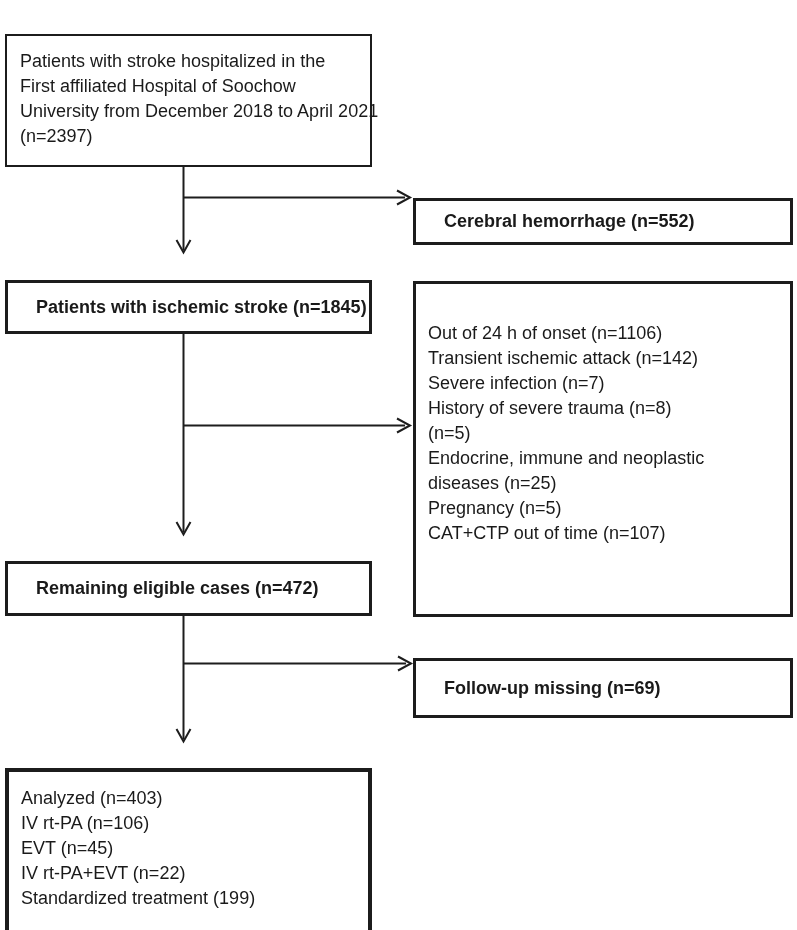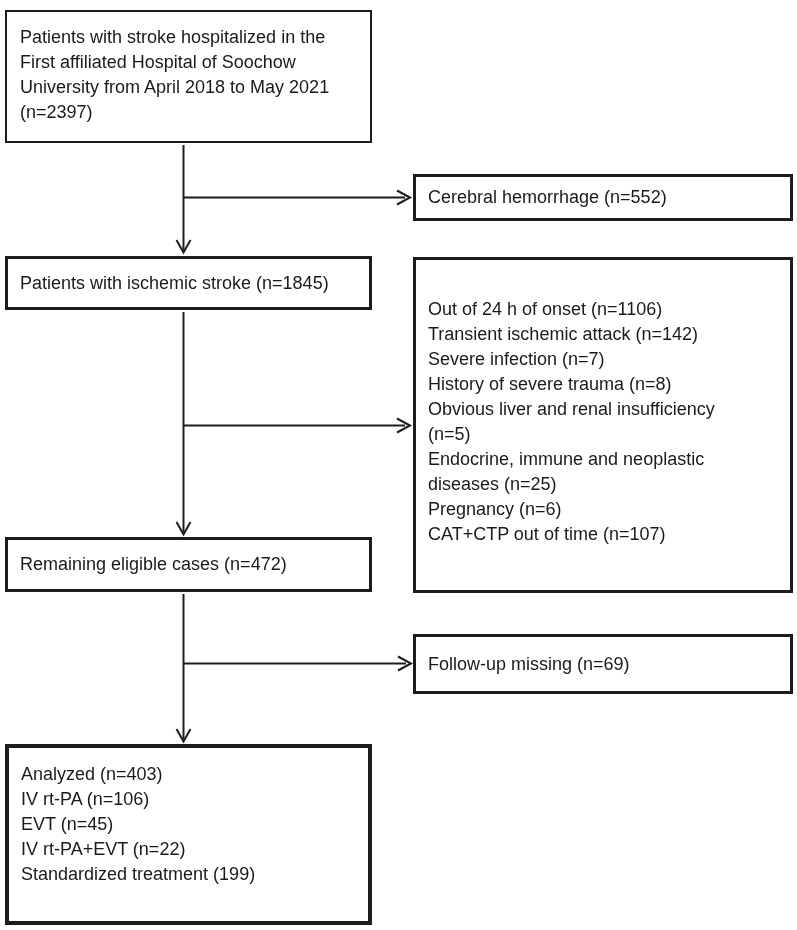--- a/index.html
+++ b/index.html
@@ -16,25 +16,27 @@
     font-size: 18px;
     line-height: 25px;
     color: #1a1a1a;
     overflow: hidden;
   }
   .box {
     position: absolute;
     box-sizing: border-box;
     background: #ffffff;
     border: 3px solid #1c1c1c;
+    margin-top: 24px;
   }
   .vcenter {
     display: flex;
     align-items: center;
-    padding-left: 12px;
+    padding-left: 28px;
+    font-weight: bold;
   }
   .line {
     white-space: nowrap;
   }
   
   #box-enrollment        { left: 5px;   top: 10px;  width: 367px; height: 133px; border-width: 2px; padding: 13px 10px 0 13px; }
   #box-hemorrhage        { left: 413px; top: 174px; width: 380px; height: 47px; }
   #box-ischemic          { left: 5px;   top: 256px; width: 367px; height: 54px; }
   #box-exclusions        { left: 413px; top: 257px; width: 380px; height: 336px; padding: 37px 10px 2px 12px; }
   #box-remaining         { left: 5px;   top: 537px; width: 367px; height: 55px; text-align: center; }
@@ -75,42 +77,41 @@
     <path d="M183.5 594 L183.5 739"></path>
     <path d="M176.5 729 L183.5 741.5 L190.5 729"></path>
 
     <path d="M183.5 663.5 L406 663.5"></path>
     <path d="M398 656.5 L411 663.5 L398 670.5"></path>
   </svg>
 
   <div id="box-enrollment" class="box">
     <div class="line">Patients with stroke hospitalized in the</div>
     <div class="line">First affiliated Hospital of Soochow</div>
-    <div class="line">University from April 2018 to May 2021</div>
+    <div class="line">University from December 2018 to April 2021</div>
     <div class="line">(n=2397)</div>
   </div>
 
   <div id="box-hemorrhage" class="box vcenter">
     <div class="line">Cerebral hemorrhage (n=552)</div>
   </div>
 
   <div id="box-ischemic" class="box vcenter">
     <div class="line">Patients with ischemic stroke (n=1845)</div>
   </div>
 
   <div id="box-exclusions" class="box">
     <div class="line">Out of 24 h of onset (n=1106)</div>
     <div class="line">Transient ischemic attack (n=142)</div>
     <div class="line">Severe infection (n=7)</div>
     <div class="line">History of severe trauma (n=8)</div>
-    <div class="line">Obvious liver and renal insufficiency</div>
     <div class="line">(n=5)</div>
     <div class="line">Endocrine, immune and neoplastic</div>
     <div class="line">diseases (n=25)</div>
-    <div class="line">Pregnancy (n=6)</div>
+    <div class="line">Pregnancy (n=5)</div>
     <div class="line">CAT+CTP out of time (n=107)</div>
   </div>
 
   <div id="box-remaining" class="box vcenter">
     <div class="line">Remaining eligible cases (n=472)</div>
   </div>
 
   <div id="box-followup" class="box vcenter">
     <div class="line">Follow-up missing (n=69)</div>
   </div>

